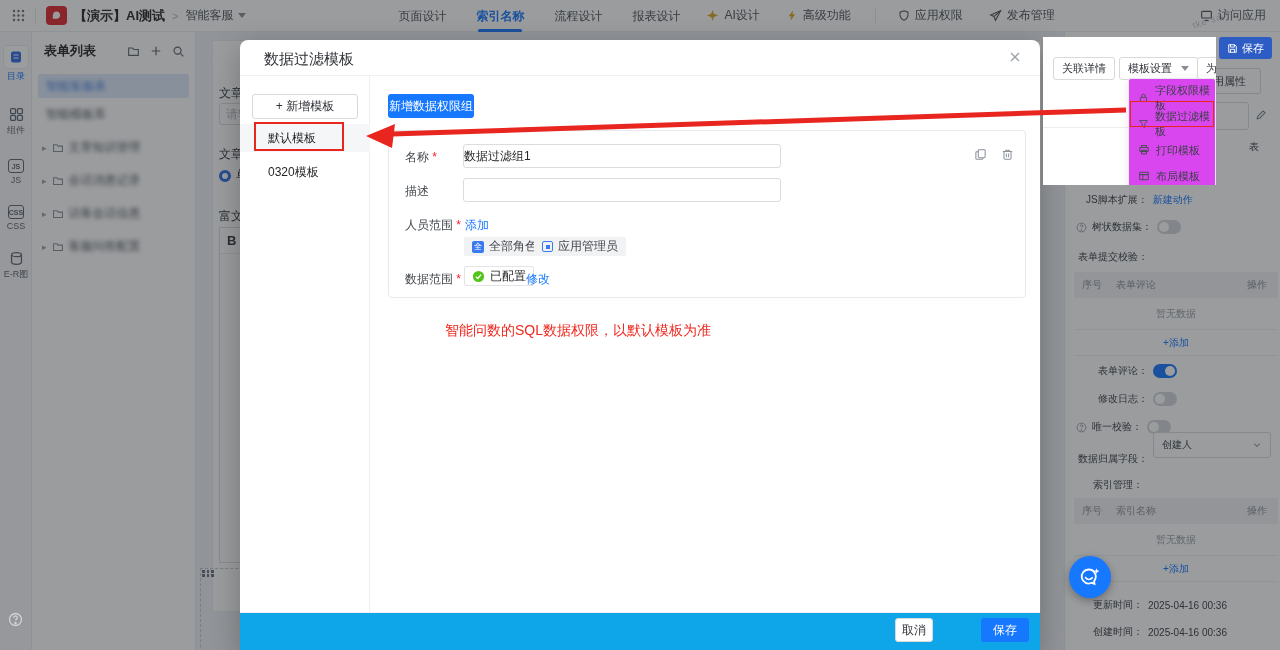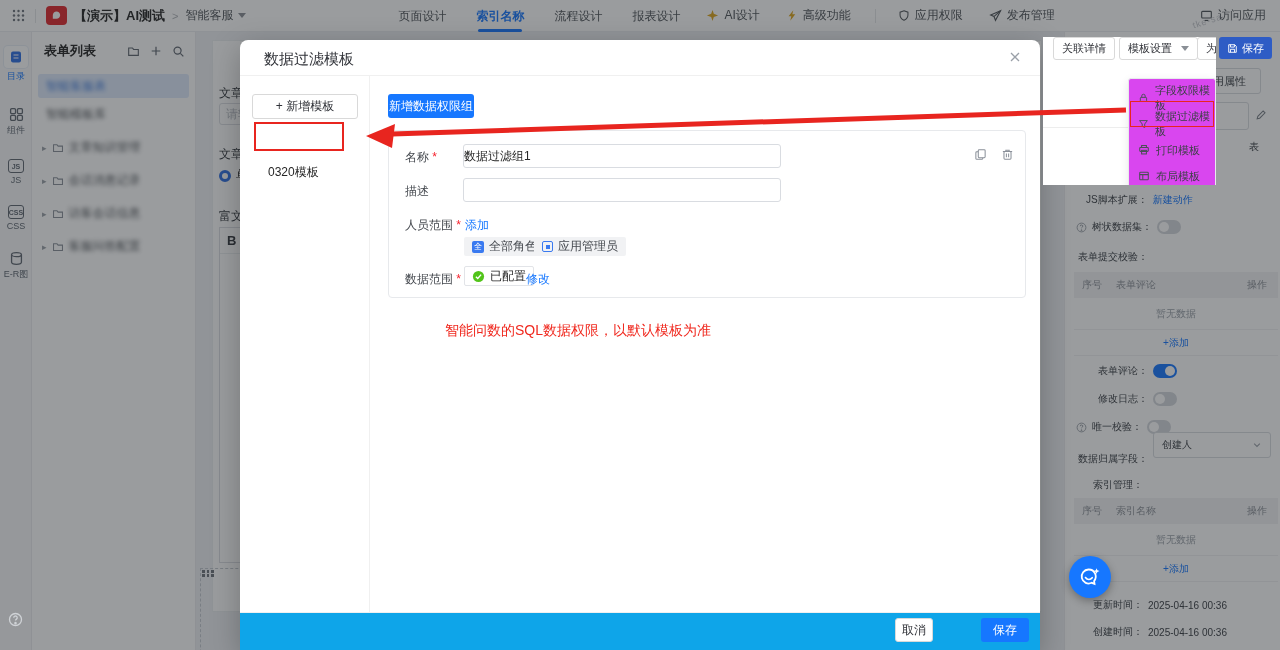--- a/index.html
+++ b/index.html
@@ -95,21 +95,21 @@
   .tag-ic2{width:11px;height:11px;border:1.5px solid #3a7af0;border-radius:2px;display:flex;align-items:center;justify-content:center}
   .tag-ic2 i{width:4px;height:4px;background:#3a7af0}
   .badge{position:absolute;height:20px;border:1px solid #e2e4e8;border-radius:2px;display:flex;align-items:center;gap:5px;padding:0 7px}
   .m-foot{position:absolute;left:0;right:0;bottom:0;height:38px;border-top:1px solid #f0f0f0;background:#0ea5e9}
   .m-cancel{position:absolute;right:107px;bottom:8px;width:38px;height:24px;line-height:22px}
   .m-save{position:absolute;right:11px;bottom:8px;width:48px;height:24px;line-height:24px}
   .red-note{position:absolute;left:205px;top:282px;color:#f0281e;font-size:14px;z-index:2}
 
   
   .hl-box{left:1043px;top:37px;width:173px;height:148px;background:#fff;z-index:30;overflow:hidden}
-  .hl-btn{position:absolute;top:0;height:23px;line-height:21px;font-size:11px;padding:2px 8px;display:flex;align-items:center;gap:4px}
+  .hl-btn{position:absolute;top:20px;height:23px;line-height:21px;font-size:11px;padding:2px 8px;display:flex;align-items:center;gap:4px}
   .hl-line{position:absolute;left:0;top:90px;width:85px;border-top:1px solid #ededed}
   .dropdown{position:absolute;left:85px;top:41px;width:88px;height:138px;background:#d946ef;border:1px solid #e7e9ec;border-radius:3px;box-shadow:0 3px 10px rgba(0,0,0,.1)}
   .dd-item{height:26px;display:flex;align-items:center;gap:6px;padding-left:9px;color:#3c4046;font-size:11px;cursor:pointer}
   .save-top{left:1219px;top:37px;width:53px;height:22px;background:#2e5cc5;border-radius:3px;color:#fff;z-index:30;display:flex;align-items:center;justify-content:center;gap:4px;font-size:11px;cursor:pointer}
   .watermark{left:1192px;top:16px;color:rgba(70,75,85,.4);font-size:9px;transform:rotate(-18deg);z-index:31;letter-spacing:1px}
 
   .fab{left:1069px;top:556px;width:42px;height:42px;border-radius:50%;background:#1677ff;z-index:25;display:flex;align-items:center;justify-content:center;box-shadow:0 3px 8px rgba(0,0,0,.3);cursor:pointer}
 
   
   .anno{z-index:40;pointer-events:none}
@@ -415,20 +415,21 @@
       <span class="m-title">数据过滤模板</span>
       <span class="m-close">
         <svg width="14" height="14" viewBox="0 0 14 14" stroke="#9aa0a8" stroke-width="1.3">
             <path d="M3 3l8 8M11 3l-8 8"></path>
           </svg>
       </span>
     </div>
 
     <div class="m-left">
       <div class="btn-outline m-newtpl">+ 新增模板</div>
+      <div class="tpl-row sel" style="top:48px">默认模板</div>
       <div class="tpl-row" style="top:82px">0320模板</div>
     </div>
 
     <div class="btn-primary m-addgroup">新增数据权限组</div>
 
     <div class="card">
       <span class="f-label req" style="top:18px">名称</span>
       <div class="f-input" style="top:13px">数据过滤组1</div>
       <span class="card-ic" style="left:585px;top:17px">
         <svg width="13" height="13" viewBox="0 0 14 14" fill="none" stroke="#8a9099" stroke-width="1.1">

